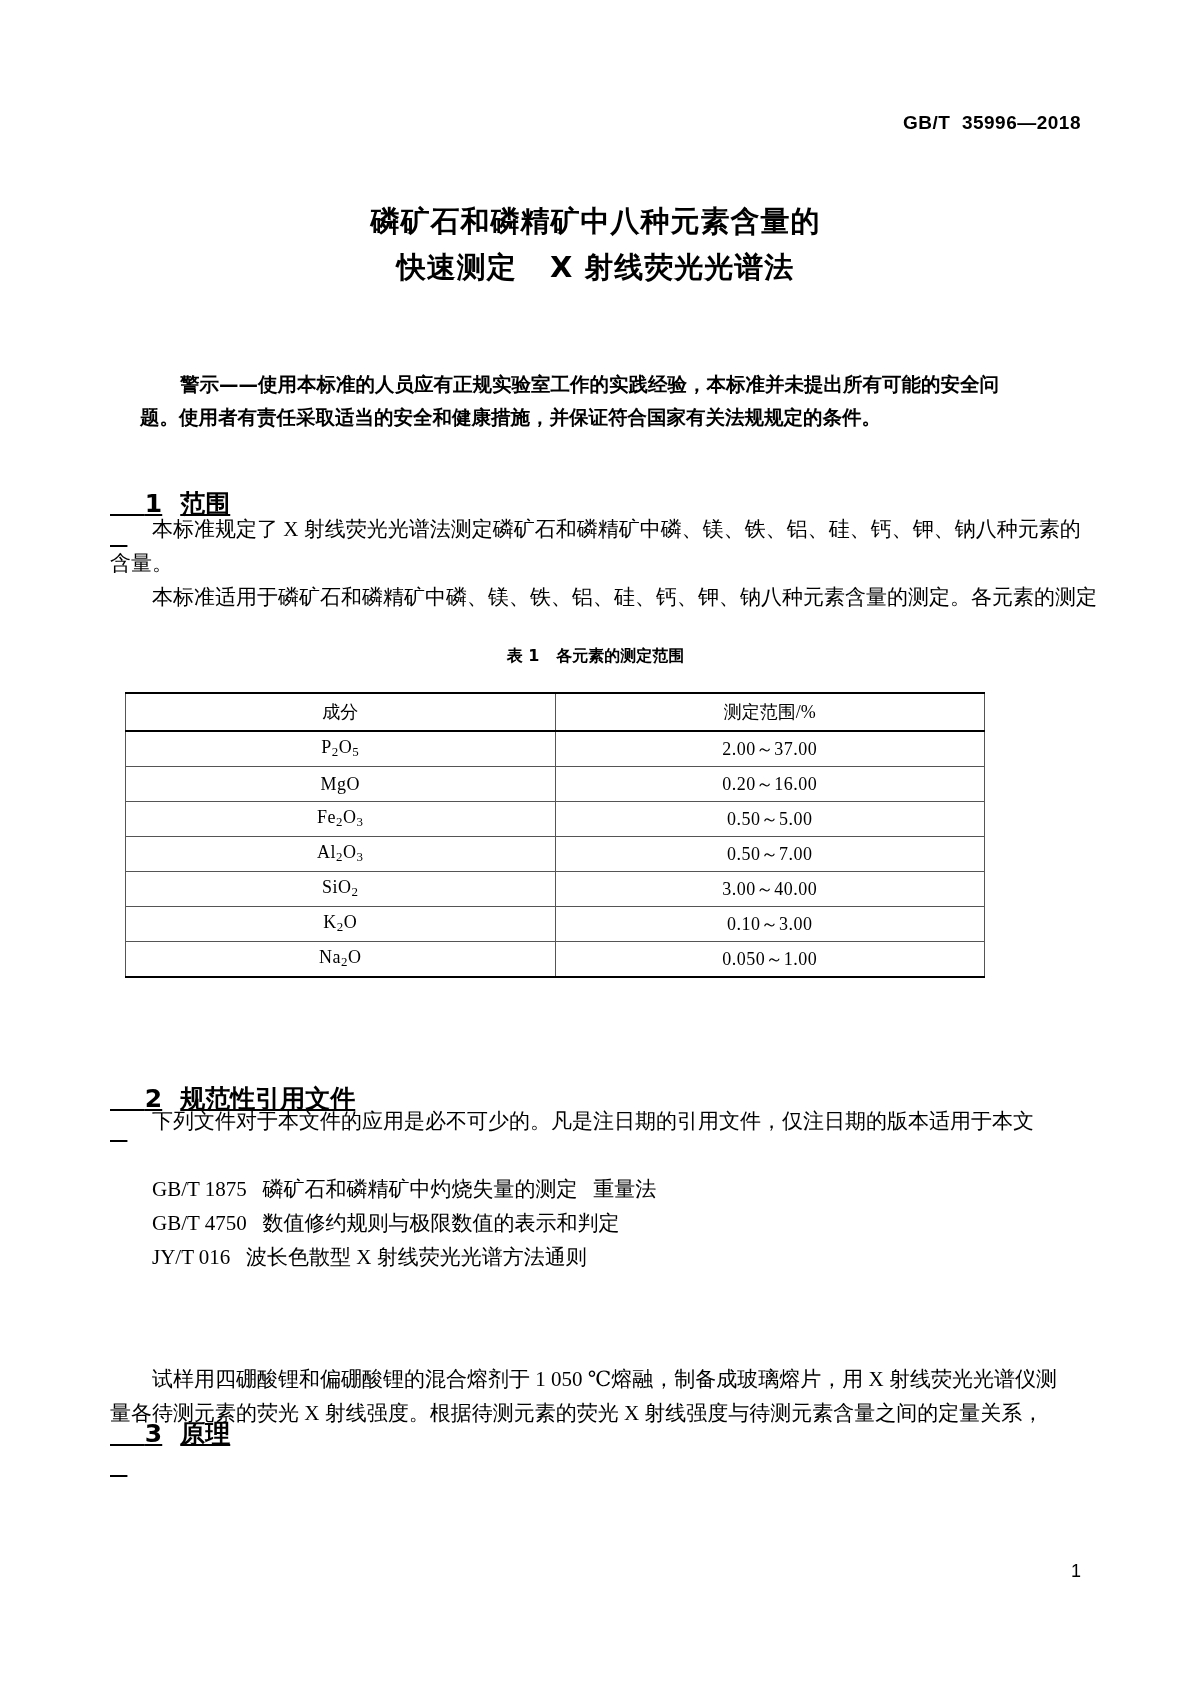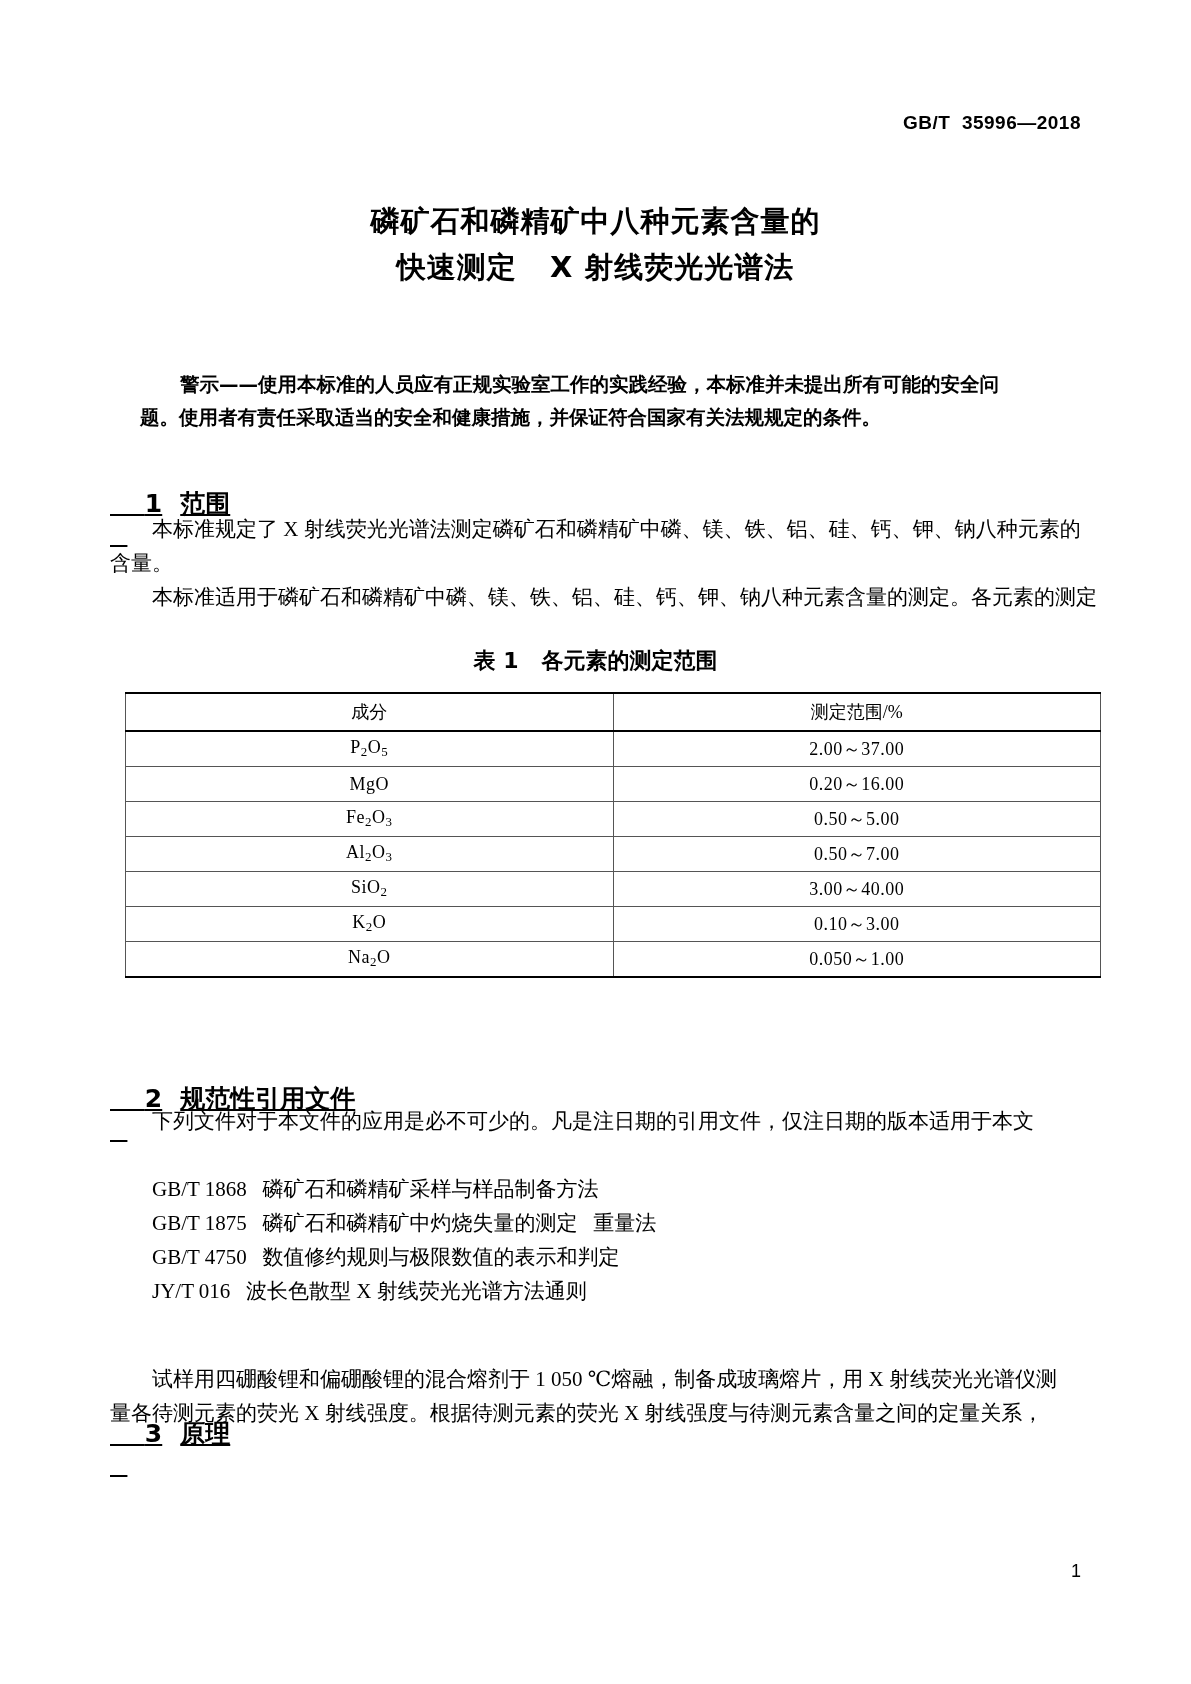--- a/index.html
+++ b/index.html
@@ -100,30 +100,30 @@
 
   
   .tbl-caption {
     position: absolute;
     top: 646px;
     left: 110px;
     right: 110px;
     text-align: center;
     font-family: "DejaVu Sans", "Liberation Sans", sans-serif;
     font-weight: bold;
-    font-size: 22px;
+    font-size: 16px;
     white-space: pre;
   }
 
   
   .range-table {
     position: absolute;
     top: 692px;
     left: 125px;
-    width: 976px;
+    width: 860px;
     border-collapse: collapse;
     font-size: 18px;
   }
   .range-table td, .range-table th {
     border: 1px solid #555;
     text-align: center;
     padding: 0;
     height: 34px;
     font-weight: normal;
     vertical-align: middle;
@@ -243,21 +243,20 @@
 
   <div class="sec-head" style="top:1053px;">
     <span class="sec-num">2</span><span>规范性引用文件</span>
   </div>
 
   <div class="para" style="top:1104px;">
     <span class="l indent">下列文件对于本文件的应用是必不可少的。凡是注日期的引用文件，仅注日期的版本适用于本文</span>
   </div>
 
   <div class="ref-list" style="top:1172px;">
-      <div class="ref-item">GB/T 1868   磷矿石和磷精矿采样与样品制备方法</div>
       <div class="ref-item">GB/T 1875   磷矿石和磷精矿中灼烧失量的测定   重量法</div>
       <div class="ref-item">GB/T 4750   数值修约规则与极限数值的表示和判定</div>
       <div class="ref-item">JY/T 016   波长色散型 X 射线荧光光谱方法通则</div>
     </div>
 
   <div class="sec-head" style="top:1388px;">
     <span class="sec-num">3</span><span>原理</span>
   </div>
 
   <div class="para" style="top:1362px;">

